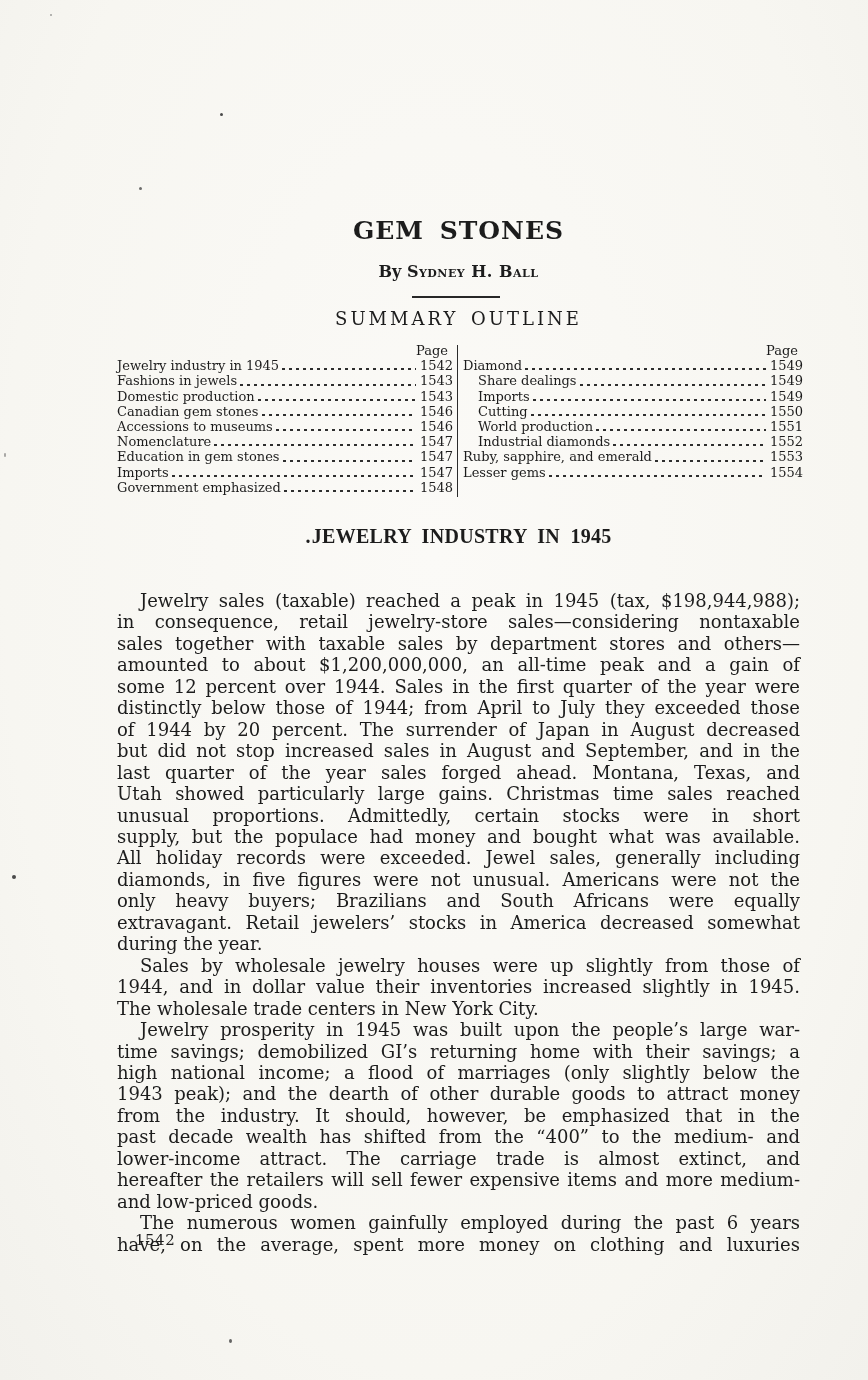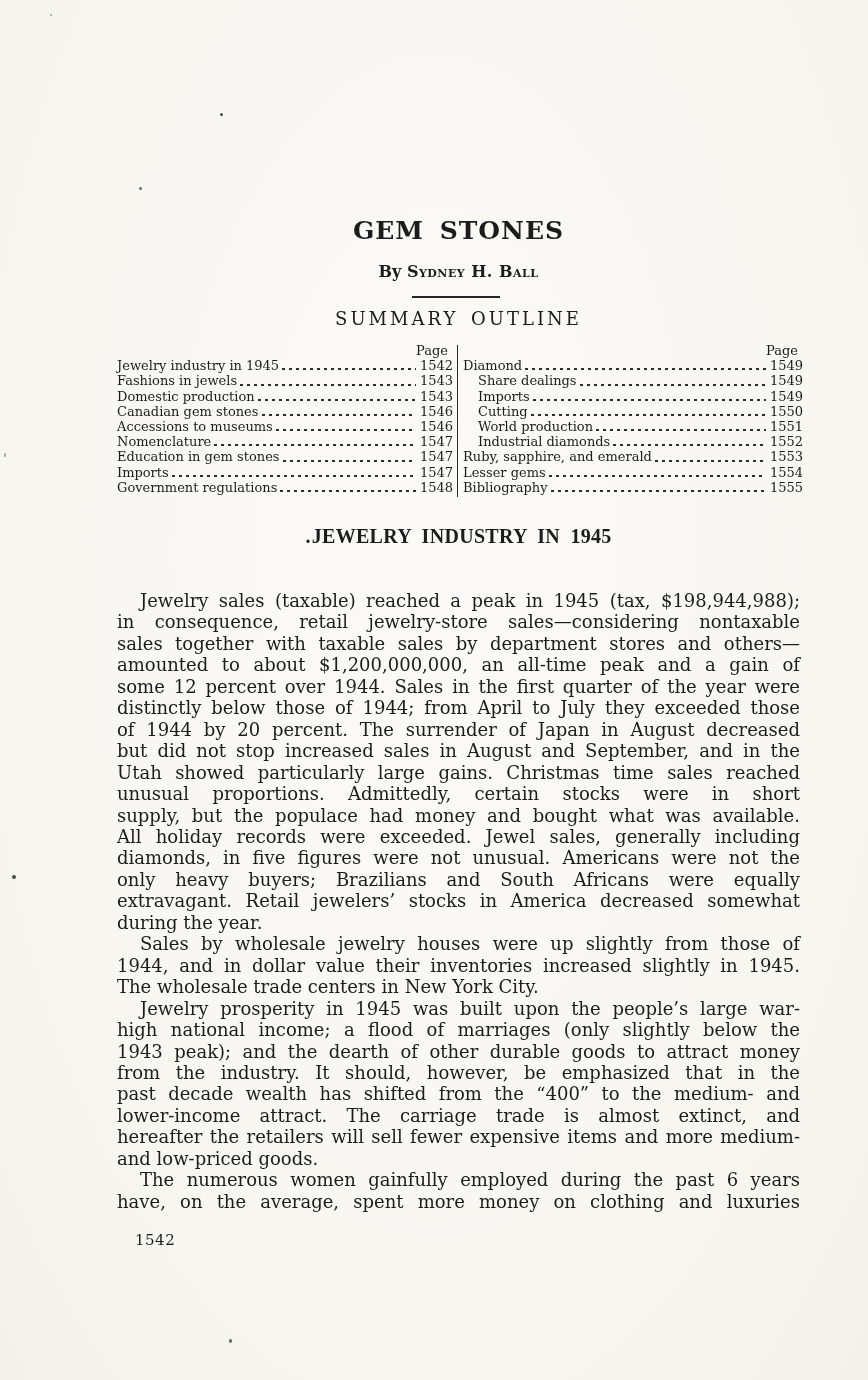--- a/index.html
+++ b/index.html
@@ -108,21 +108,21 @@
               <span class="toc-label">Education in gem stones</span>
               <span class="toc-leader"></span>
               <span class="toc-page">1547</span>
             </div>
             <div class="toc-row">
               <span class="toc-label">Imports</span>
               <span class="toc-leader"></span>
               <span class="toc-page">1547</span>
             </div>
             <div class="toc-row">
-              <span class="toc-label">Government regulations</span>
+              <span class="toc-label">Government emphasized</span>
               <span class="toc-leader"></span>
               <span class="toc-page">1548</span>
             </div>
           </div>
       </div>
       <div class="toc-divider"></div>
       <div class="toc-colR">
         <div class="toc-pagehead">Page</div>
         <div id="toc-right">
             <div class="toc-row">
@@ -157,61 +157,58 @@
             </div>
             <div class="toc-row">
               <span class="toc-label">Ruby, sapphire, and emerald</span>
               <span class="toc-leader"></span>
               <span class="toc-page">1553</span>
             </div>
             <div class="toc-row">
               <span class="toc-label">Lesser gems</span>
               <span class="toc-leader"></span>
               <span class="toc-page">1554</span>
-            </div>
-            <div class="toc-row">
-              <span class="toc-label">Bibliography</span>
-              <span class="toc-leader"></span>
-              <span class="toc-page">1555</span>
             </div>
           </div>
       </div>
     </div>
   </div>
 
   <div class="content-col section-heading">
     <span class="stray-dot">.</span><span>JEWELRY INDUSTRY IN 1945</span>
   </div>
 
   <div class="content-col body-text" id="body-text">
       <div>
         <div class="bline indent">Jewelry sales (taxable) reached a peak in 1945 (tax, $198,944,988);</div>
         <div class="bline">in consequence, retail jewelry-store sales—considering nontaxable</div>
         <div class="bline">sales together with taxable sales by department stores and others—</div>
         <div class="bline">amounted to about $1,200,000,000, an all-time peak and a gain of</div>
         <div class="bline">some 12 percent over 1944. Sales in the first quarter of the year were</div>
         <div class="bline">distinctly below those of 1944; from April to July they exceeded those</div>
         <div class="bline">of 1944 by 20 percent. The surrender of Japan in August decreased</div>
         <div class="bline">but did not stop increased sales in August and September, and in the</div>
+        <div class="bline">last quarter of the year sales forged ahead. Montana, Texas, and</div>
         <div class="bline">Utah showed particularly large gains. Christmas time sales reached</div>
         <div class="bline">unusual proportions. Admittedly, certain stocks were in short</div>
         <div class="bline">supply, but the populace had money and bought what was available.</div>
         <div class="bline">All holiday records were exceeded. Jewel sales, generally including</div>
         <div class="bline">diamonds, in five figures were not unusual. Americans were not the</div>
         <div class="bline">only heavy buyers; Brazilians and South Africans were equally</div>
         <div class="bline">extravagant. Retail jewelers’ stocks in America decreased somewhat</div>
         <div class="bline last">during the year.</div>
       </div>
       <div>
         <div class="bline indent">Sales by wholesale jewelry houses were up slightly from those of</div>
         <div class="bline">1944, and in dollar value their inventories increased slightly in 1945.</div>
         <div class="bline last">The wholesale trade centers in New York City.</div>
       </div>
       <div>
         <div class="bline indent">Jewelry prosperity in 1945 was built upon the people’s large war-</div>
+        <div class="bline">time savings; demobilized GI’s returning home with their savings; a</div>
         <div class="bline">high national income; a flood of marriages (only slightly below the</div>
         <div class="bline">1943 peak); and the dearth of other durable goods to attract money</div>
         <div class="bline">from the industry. It should, however, be emphasized that in the</div>
         <div class="bline">past decade wealth has shifted from the “400” to the medium- and</div>
         <div class="bline">lower-income attract. The carriage trade is almost extinct, and</div>
         <div class="bline">hereafter the retailers will sell fewer expensive items and more medium-</div>
         <div class="bline last">and low-priced goods.</div>
       </div>
       <div>
         <div class="bline indent">The numerous women gainfully employed during the past 6 years</div>

